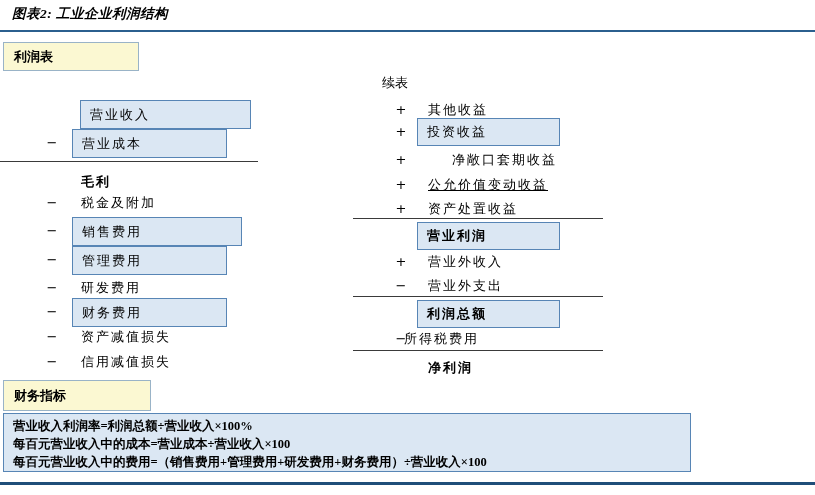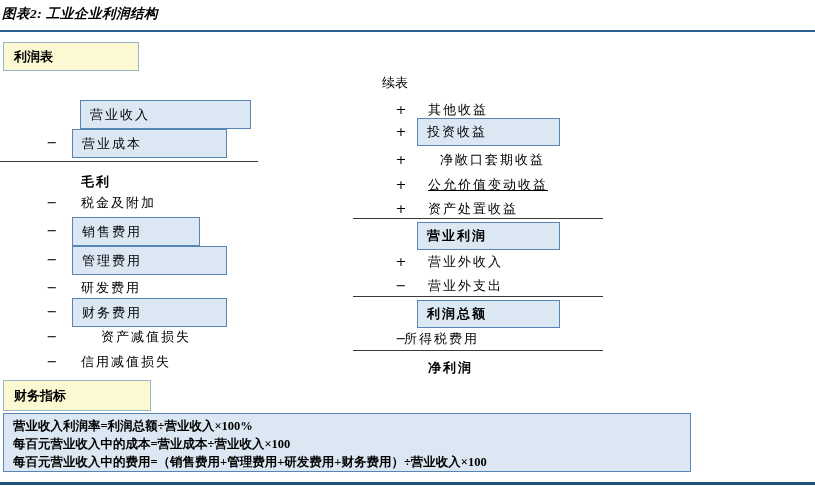--- a/index.html
+++ b/index.html
@@ -5,21 +5,21 @@
   html,body{margin:0;padding:0;background:#ffffff;}
   .page{
     position:relative;
     width:815px;height:495px;
     background:#ffffff;
     font-family:"Liberation Serif","DejaVu Serif",serif;
     color:#000;
     overflow:hidden;
   }
   .fig-title{
-    position:absolute;left:2px;top:5px;
+    position:absolute;left:12px;top:5px;
     font-size:13.5px;font-weight:bold;font-style:italic;
     letter-spacing:0.5px;
     white-space:nowrap;
   }
   .top-rule{position:absolute;left:0;top:30px;width:815px;height:2px;background:#2B5F8E;}
   .bottom-rule{position:absolute;left:0;top:482px;width:815px;height:3px;background:#1F4E79;}
   .header-box{
     position:absolute;
     background:#FBF8D2;
     border:1px solid #99B3C7;
@@ -80,43 +80,43 @@
   </div>
 
   <div id="left-col">
       <div class="item-box" style="left: 80px; top: 100px; width: 171px; height: 29px;">营业收入</div>
       <span class="sign" style="left: 44px; top: 134px;">−</span>
       <div class="item-box" style="left: 72px; top: 129px; width: 155px; height: 29px;">营业成本</div>
       <div class="item-text bold" style="left: 81px; top: 173px;">毛利</div>
       <span class="sign" style="left: 44px; top: 194px;">−</span>
       <div class="item-text" style="left: 81px; top: 194px;">税金及附加</div>
       <span class="sign" style="left: 44px; top: 222px;">−</span>
-      <div class="item-box" style="left: 72px; top: 217px; width: 128px; height: 29px;">销售费用</div>
+      <div class="item-box" style="left: 72px; top: 217px; width: 170px; height: 29px;">销售费用</div>
       <span class="sign" style="left: 44px; top: 251px;">−</span>
       <div class="item-box" style="left: 72px; top: 246px; width: 155px; height: 29px;">管理费用</div>
       <span class="sign" style="left: 44px; top: 279px;">−</span>
       <div class="item-text" style="left: 81px; top: 279px;">研发费用</div>
       <span class="sign" style="left: 44px; top: 303px;">−</span>
       <div class="item-box" style="left: 72px; top: 298px; width: 155px; height: 29px;">财务费用</div>
       <span class="sign" style="left: 44px; top: 328px;">−</span>
-      <div class="item-text" style="left: 81px; top: 328px; margin-left: 20px;">资产减值损失</div>
+      <div class="item-text" style="left: 81px; top: 328px;">资产减值损失</div>
       <span class="sign" style="left: 44px; top: 353px;">−</span>
       <div class="item-text" style="left: 81px; top: 353px;">信用减值损失</div>
       <div class="sumline" style="left: 0px; top: 161px; width: 258px;"></div>
     </div>
 
   <div class="cont-header">续表</div>
 
   <div id="right-col">
       <span class="sign" style="left: 393px; top: 101px;">+</span>
       <div class="item-text" style="left: 428px; top: 101px;">其他收益</div>
       <span class="sign" style="left: 393px; top: 123px;">+</span>
       <div class="item-box" style="left: 417px; top: 118px; width: 143px; height: 28px;">投资收益</div>
       <span class="sign" style="left: 393px; top: 151px;">+</span>
-      <div class="item-text" style="left: 440px; top: 151px;">净敞口套期收益</div>
+      <div class="item-text" style="left: 452px; top: 151px;">净敞口套期收益</div>
       <span class="sign" style="left: 393px; top: 176px;">+</span>
       <div class="item-text" style="left: 428px; top: 176px; text-decoration: underline;">公允价值变动收益</div>
       <span class="sign" style="left: 393px; top: 200px;">+</span>
       <div class="item-text" style="left: 428px; top: 200px;">资产处置收益</div>
       <div class="item-box bold" style="left: 417px; top: 222px; width: 143px; height: 28px;">营业利润</div>
       <span class="sign" style="left: 393px; top: 253px;">+</span>
       <div class="item-text" style="left: 428px; top: 253px;">营业外收入</div>
       <span class="sign" style="left: 393px; top: 277px;">−</span>
       <div class="item-text" style="left: 428px; top: 277px;">营业外支出</div>
       <div class="item-box bold" style="left: 417px; top: 300px; width: 143px; height: 28px;">利润总额</div>

